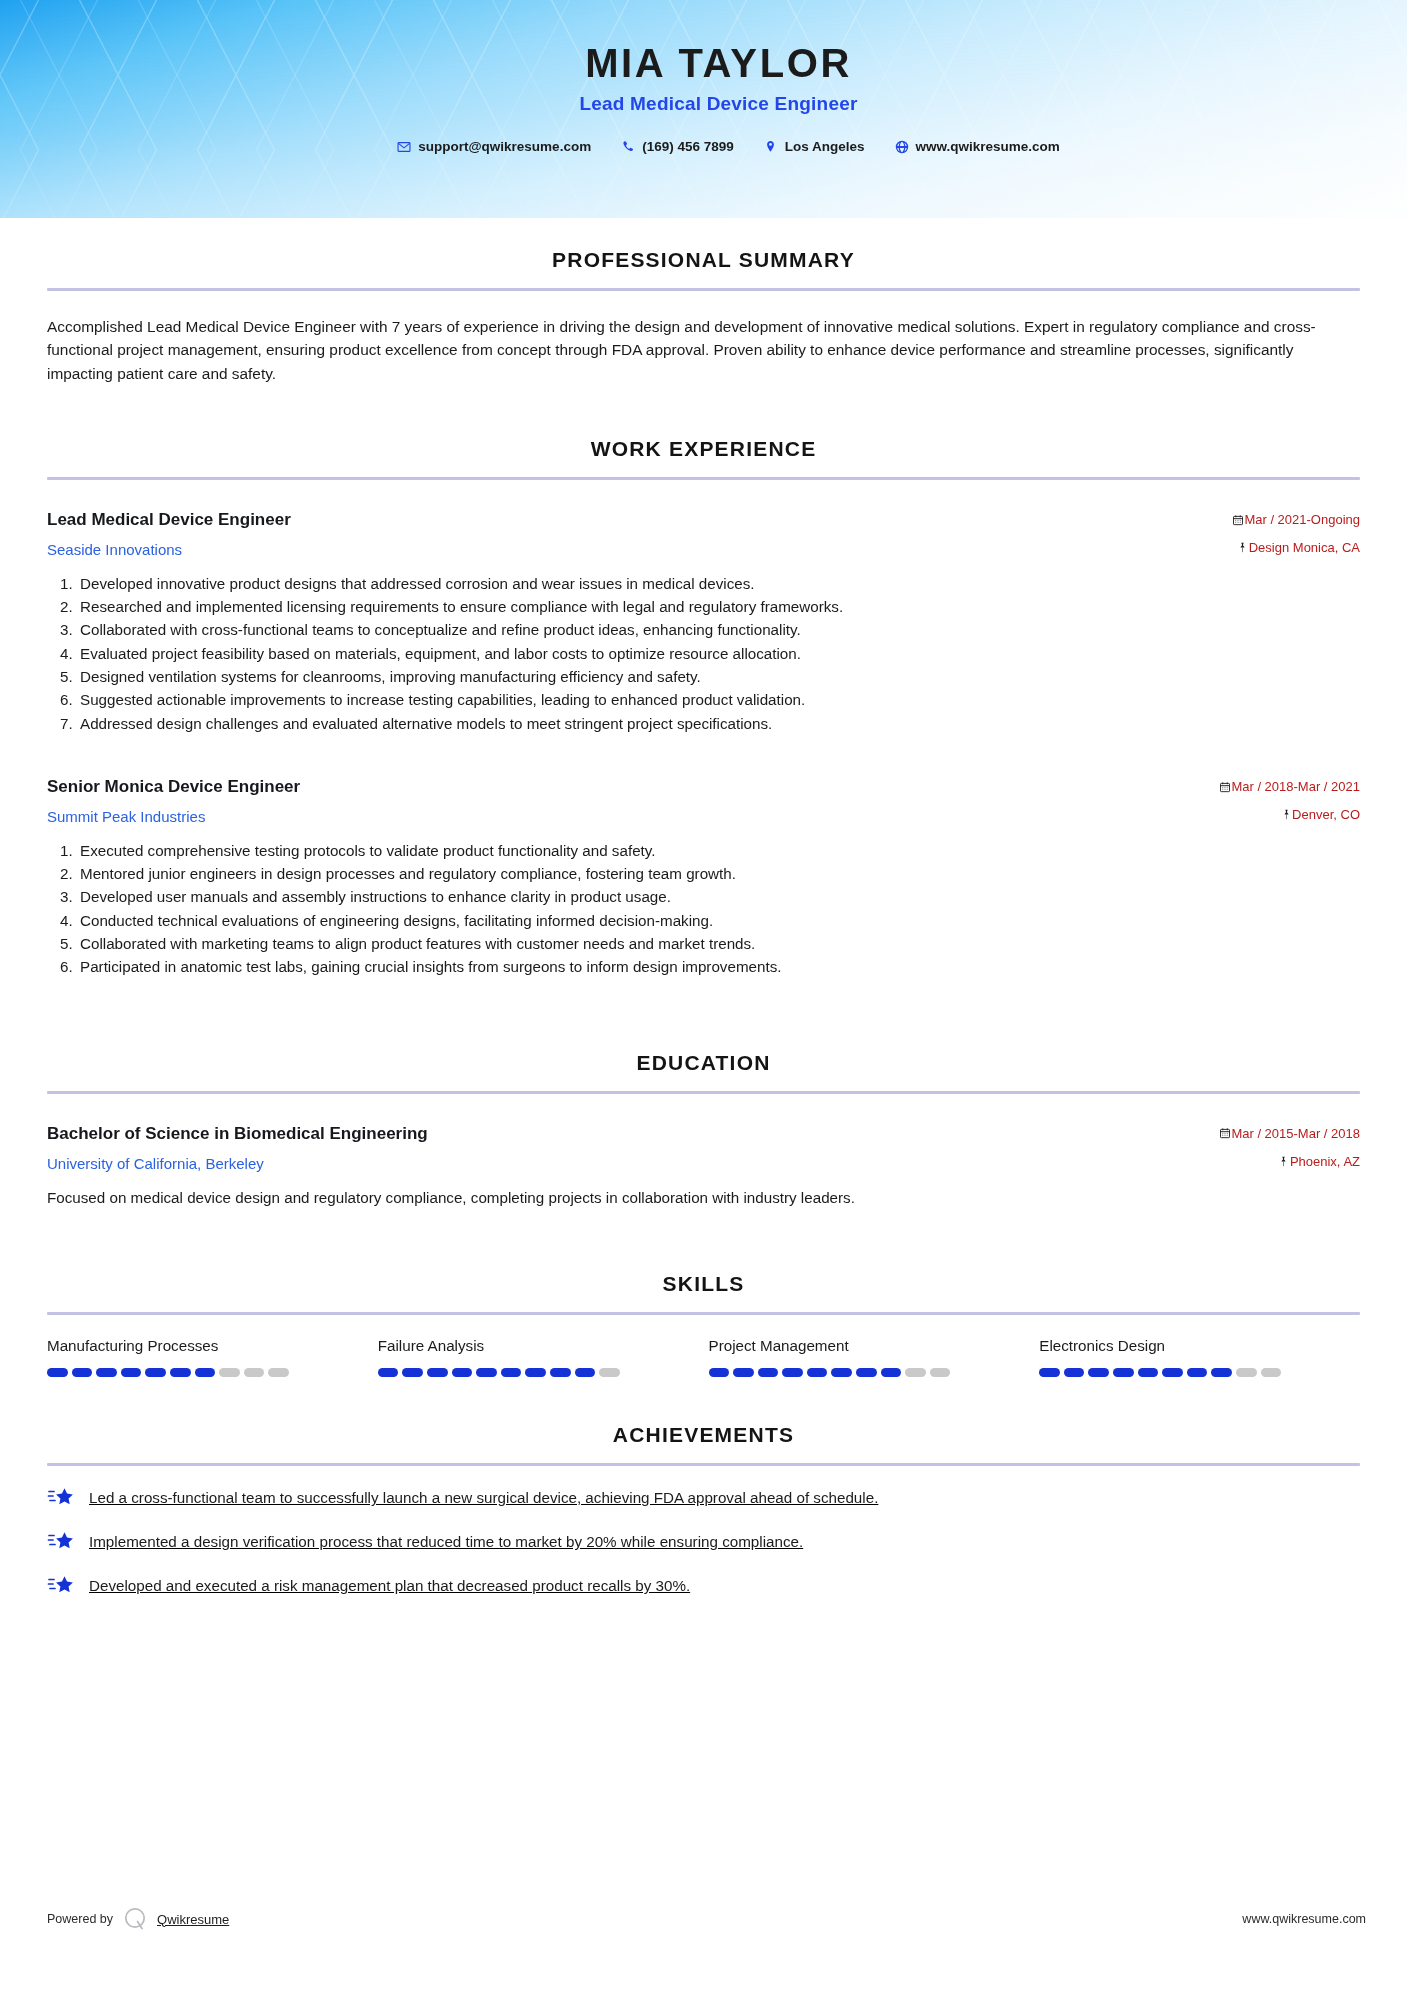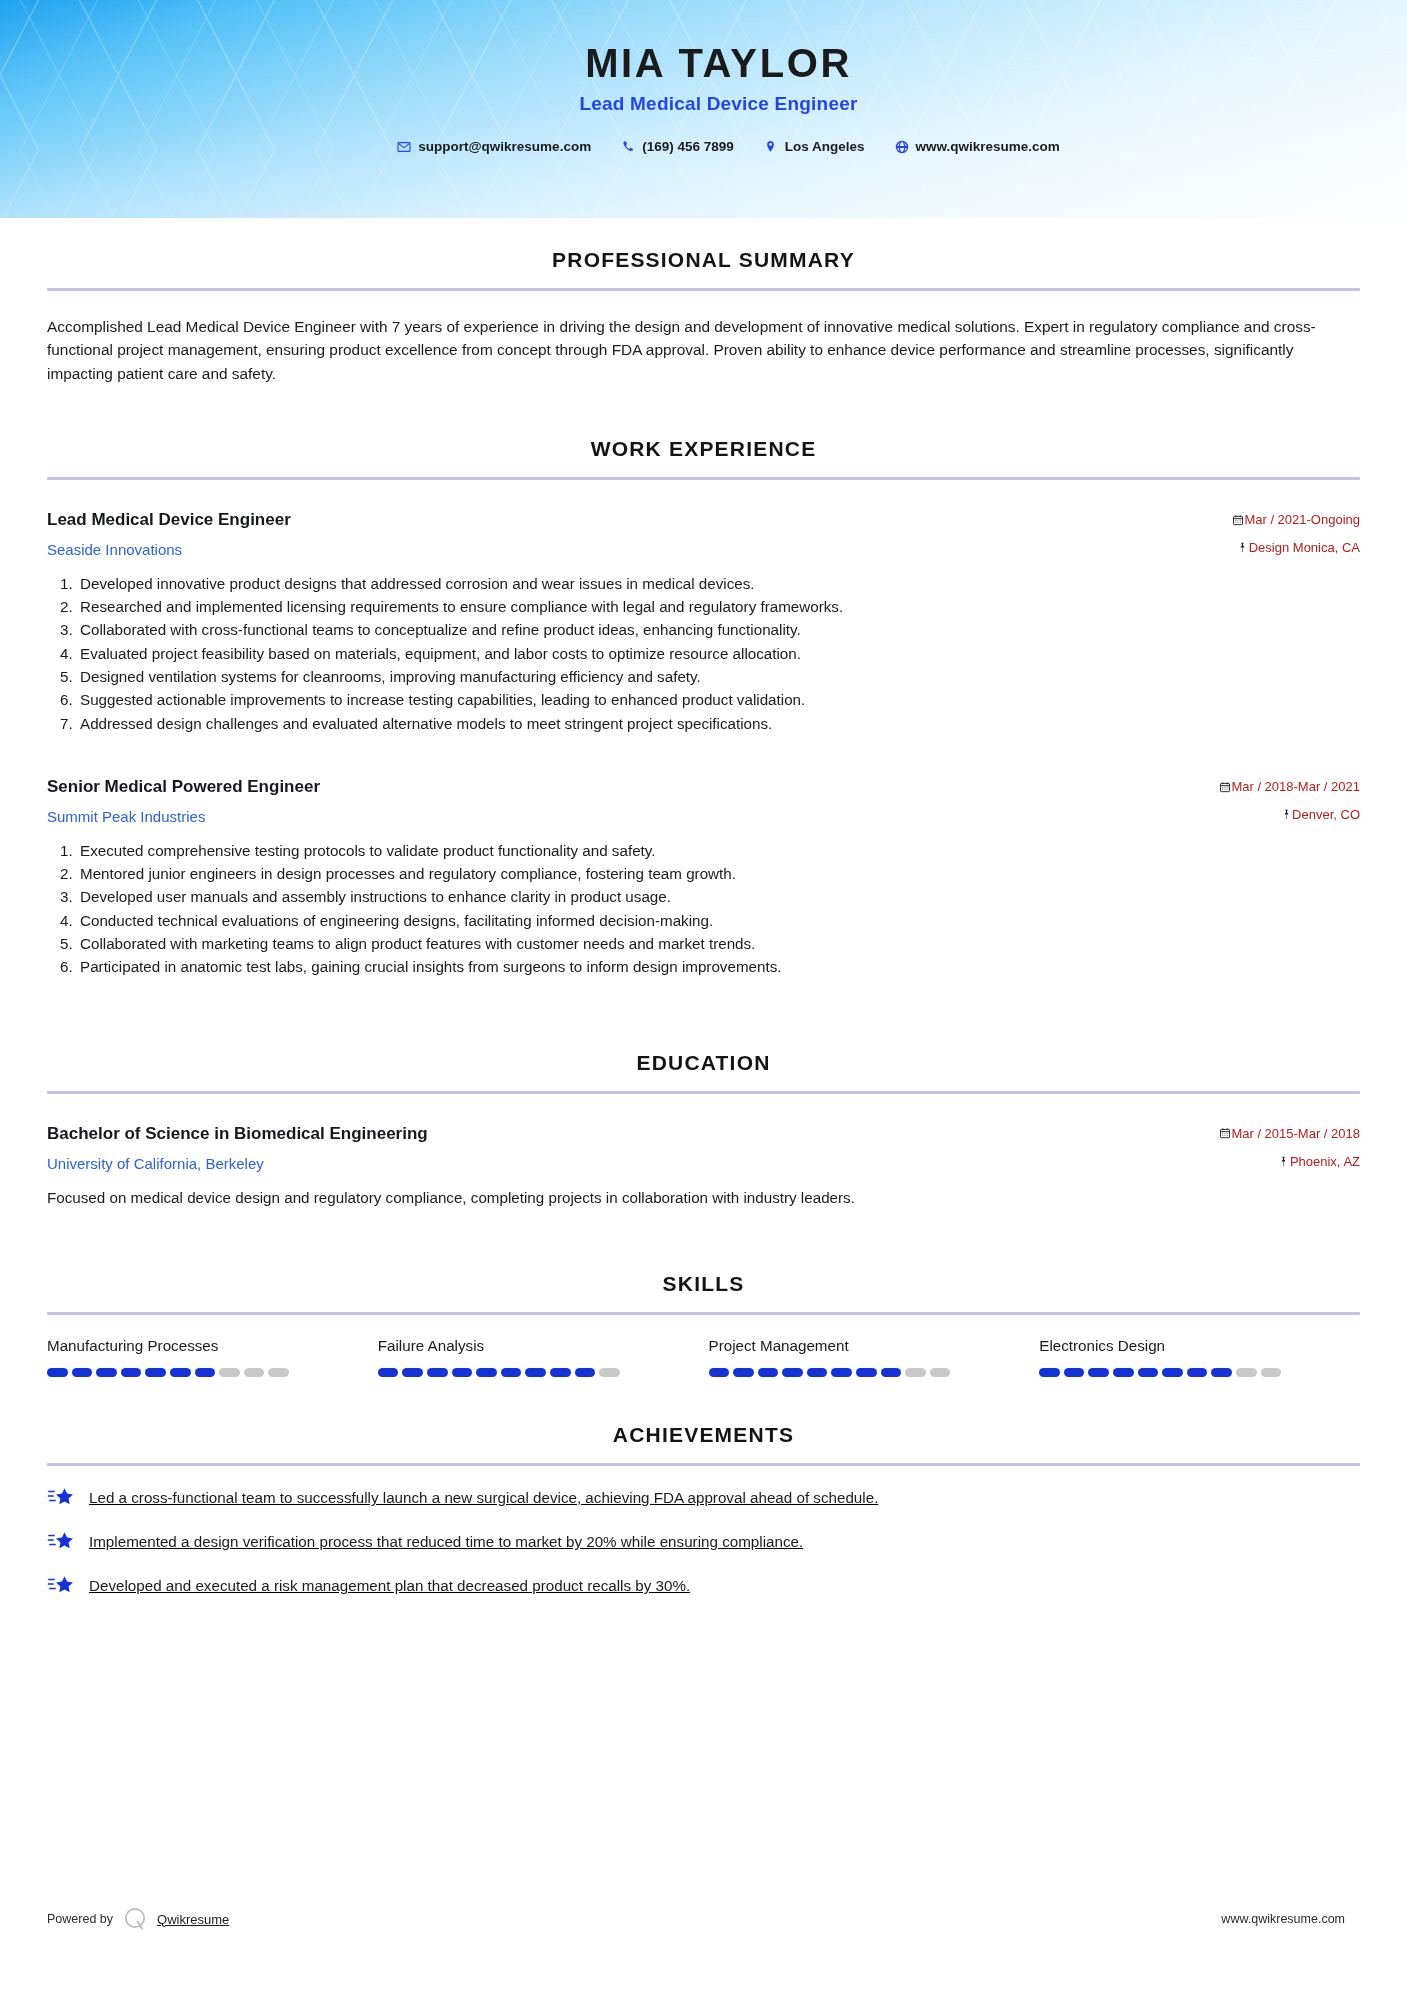--- a/index.html
+++ b/index.html
@@ -217,21 +217,21 @@
     font-size: 15.2px;
     line-height: 1.4;
     color: #1b1b1b;
     padding-top: 1px;
   }
 
   
   .footer {
     position: absolute;
     left: 47px;
-    right: 62px;
+    right: 41px;
     bottom: 58px;
     display: flex;
     align-items: center;
     justify-content: space-between;
   }
   .footer-left {
     display: flex;
     align-items: center;
     gap: 9px;
     font-size: 12.5px;
@@ -373,21 +373,21 @@
           <li>Evaluated project feasibility based on materials, equipment, and labor costs to optimize resource allocation.</li>
           <li>Designed ventilation systems for cleanrooms, improving manufacturing efficiency and safety.</li>
           <li>Suggested actionable improvements to increase testing capabilities, leading to enhanced product validation.</li>
           <li>Addressed design challenges and evaluated alternative models to meet stringent project specifications.</li>
         </ol>
       </div>
 
       <div class="entry entry-gap">
         <div class="entry-head">
           <div class="entry-left">
-            <div class="entry-role">Senior Medical Powered Engineer</div>
+            <div class="entry-role">Senior Monica Device Engineer</div>
             <div class="entry-org">Summit Peak Industries</div>
           </div>
           <div class="entry-right">
             <div class="meta-line">
               <span class="ic">
                 <svg viewBox="0 0 16 16" width="12" height="12" fill="none" stroke="currentColor" stroke-width="1.2">
                   <rect x="2" y="3.2" width="12" height="11" rx="1"></rect>
                   <path d="M2 6.2h12M5 1.8v2.6M11 1.8v2.6"></path>
                   <path d="M4.4 8.4h1.2M7.4 8.4h1.2M10.4 8.4h1.2M4.4 11h1.2M7.4 11h1.2M10.4 11h1.2" stroke-width="1"></path>
                 </svg>

